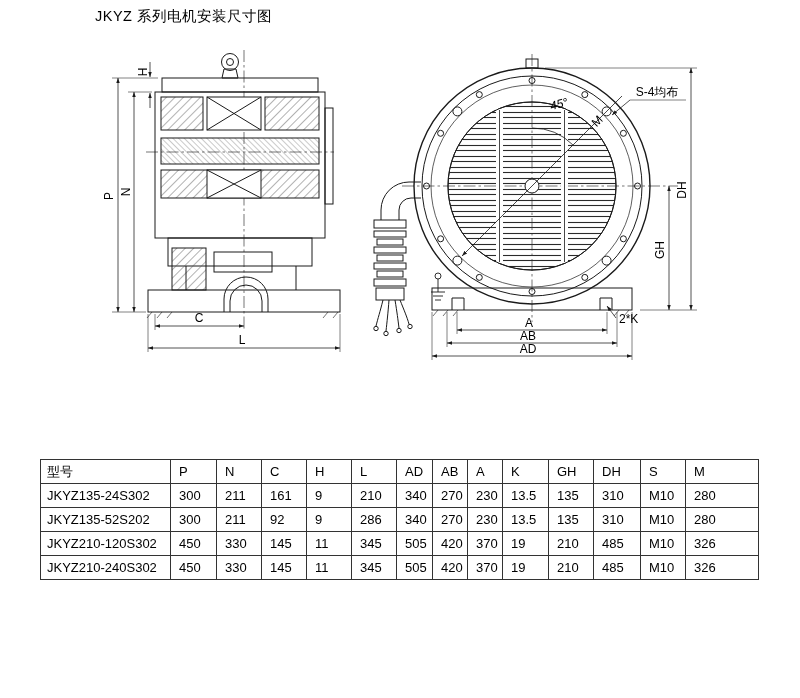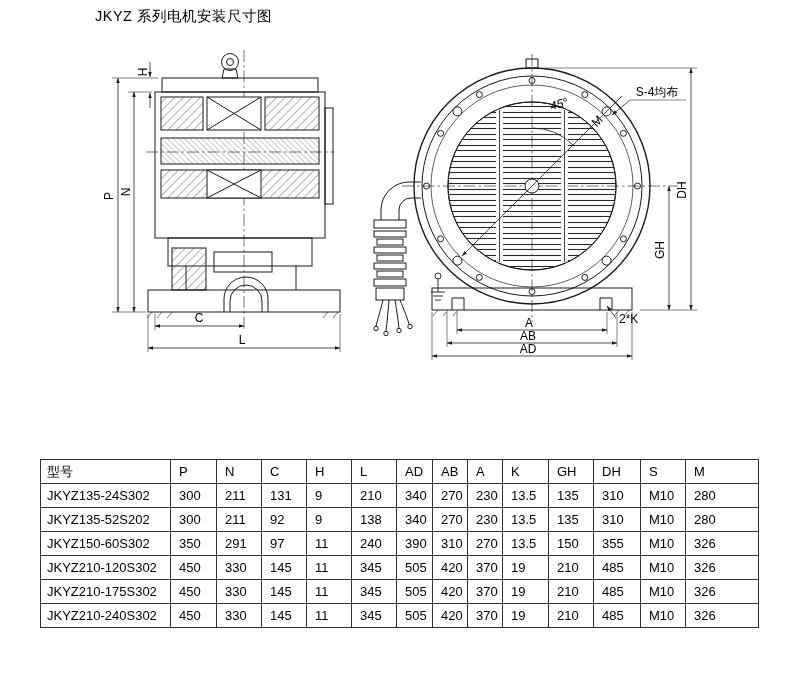--- a/index.html
+++ b/index.html
@@ -237,97 +237,65 @@
           <th>DH</th>
           <th>S</th>
           <th>M</th>
         </tr>
     </thead>
     <tbody>
         <tr>
           <td>JKYZ135-24S302</td>
           <td>300</td>
           <td>211</td>
-          <td>131</td>
+          <td>161</td>
           <td>9</td>
           <td>210</td>
           <td>340</td>
           <td>270</td>
           <td>230</td>
           <td>13.5</td>
           <td>135</td>
           <td>310</td>
           <td>M10</td>
           <td>280</td>
         </tr>
         <tr>
           <td>JKYZ135-52S202</td>
           <td>300</td>
           <td>211</td>
           <td>92</td>
           <td>9</td>
-          <td>138</td>
+          <td>286</td>
           <td>340</td>
           <td>270</td>
           <td>230</td>
           <td>13.5</td>
           <td>135</td>
           <td>310</td>
           <td>M10</td>
           <td>280</td>
-        </tr>
-        <tr>
-          <td>JKYZ150-60S302</td>
-          <td>350</td>
-          <td>291</td>
-          <td>97</td>
-          <td>11</td>
-          <td>240</td>
-          <td>390</td>
-          <td>310</td>
-          <td>270</td>
-          <td>13.5</td>
-          <td>150</td>
-          <td>355</td>
-          <td>M10</td>
-          <td>326</td>
         </tr>
         <tr>
           <td>JKYZ210-120S302</td>
           <td>450</td>
           <td>330</td>
           <td>145</td>
           <td>11</td>
           <td>345</td>
           <td>505</td>
           <td>420</td>
           <td>370</td>
           <td>19</td>
           <td>210</td>
           <td>485</td>
           <td>M10</td>
           <td>326</td>
         </tr>
         <tr>
-          <td>JKYZ210-175S302</td>
-          <td>450</td>
-          <td>330</td>
-          <td>145</td>
-          <td>11</td>
-          <td>345</td>
-          <td>505</td>
-          <td>420</td>
-          <td>370</td>
-          <td>19</td>
-          <td>210</td>
-          <td>485</td>
-          <td>M10</td>
-          <td>326</td>
-        </tr>
-        <tr>
           <td>JKYZ210-240S302</td>
           <td>450</td>
           <td>330</td>
           <td>145</td>
           <td>11</td>
           <td>345</td>
           <td>505</td>
           <td>420</td>
           <td>370</td>
           <td>19</td>

